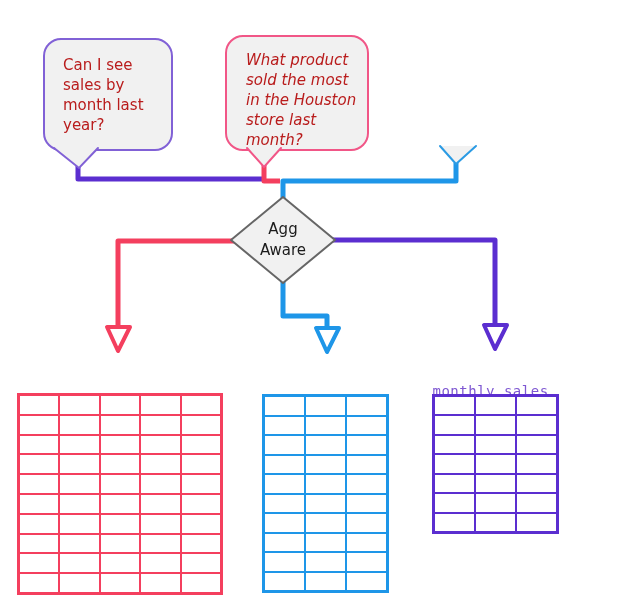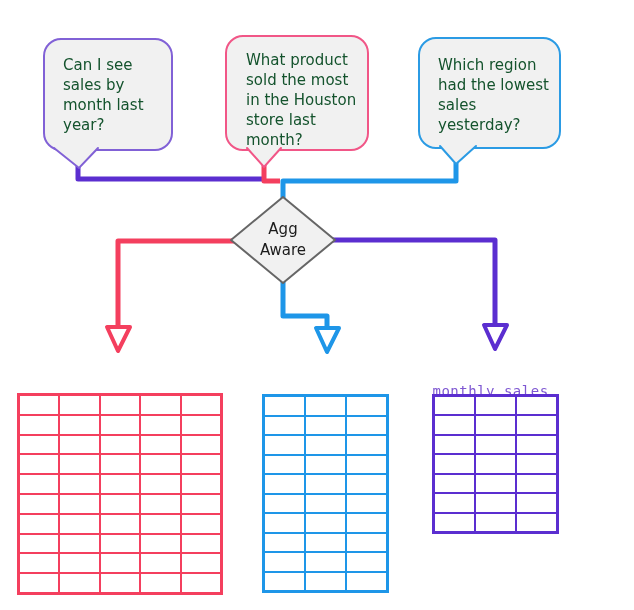--- a/index.html
+++ b/index.html
@@ -5,21 +5,21 @@
   html,body { margin:0; padding:0; background:#ffffff; }
   #canvas {
     position:relative; width:634px; height:610px; background:#ffffff;
     overflow:hidden; font-family:"DejaVu Sans", sans-serif;
   }
 
   
   .bubble {
     position:absolute; box-sizing:border-box;
     background:#F1F1F1; border:2px solid #000000; border-radius:18px;
-    color:#14532d; font-size:15px; line-height:20px;
+    color:#b91c1c; font-size:15px; line-height:20px;
     white-space:pre-line;
   }
   #bubble-1 { left:43px;  top:38px; width:130px; height:113px; padding:15px 6px 6px 18px; }
   #bubble-2 { left:225px; top:35px; width:144px; height:116px; padding:13px 6px 6px 19px; }
   #bubble-3 { left:418px; top:37px; width:143px; height:112px; padding:16px 6px 6px 18px; }
 
   
   #diamond-label {
     position:absolute; left:238px; top:219px; width:90px; height:44px;
     z-index:6; text-align:center; color:#1b1b1b;
@@ -55,30 +55,26 @@
 </head>
 <body>
 
 <div id="canvas">
 
   <div id="bubble-1" class="bubble" style="border-color: rgb(129, 97, 214); background: rgb(241, 241, 241);">Can I see
 sales by
 month last
 year?</div>
 
-  <div id="bubble-2" class="bubble" style="border-color: rgb(241, 86, 135); background: rgb(241, 241, 241);">What product
+  <div id="bubble-2" class="bubble" style="border-color: rgb(241, 86, 135); background: rgb(241, 241, 241); font-style: italic;">What product
 sold the most
 in the Houston
 store last
 month?</div>
 
-  <div id="bubble-3" class="bubble" style="border-color: rgb(43, 155, 228); background: rgb(241, 241, 241);">Which region
-had the lowest
-sales
-yesterday?</div>
 
 
 
   <div id="label-3" class="tbl-label" style="color: rgb(126, 87, 210); margin-top: 32px;">monthly_sales_
 by_store</div>
 
   <div id="table-1" class="grid-table" style="background: rgb(244, 63, 94); border-color: rgb(244, 63, 94); grid-template-columns: repeat(5, 1fr); grid-template-rows: repeat(10, 1fr);">
       <div class="cell"></div>
       <div class="cell"></div>
       <div class="cell"></div>

